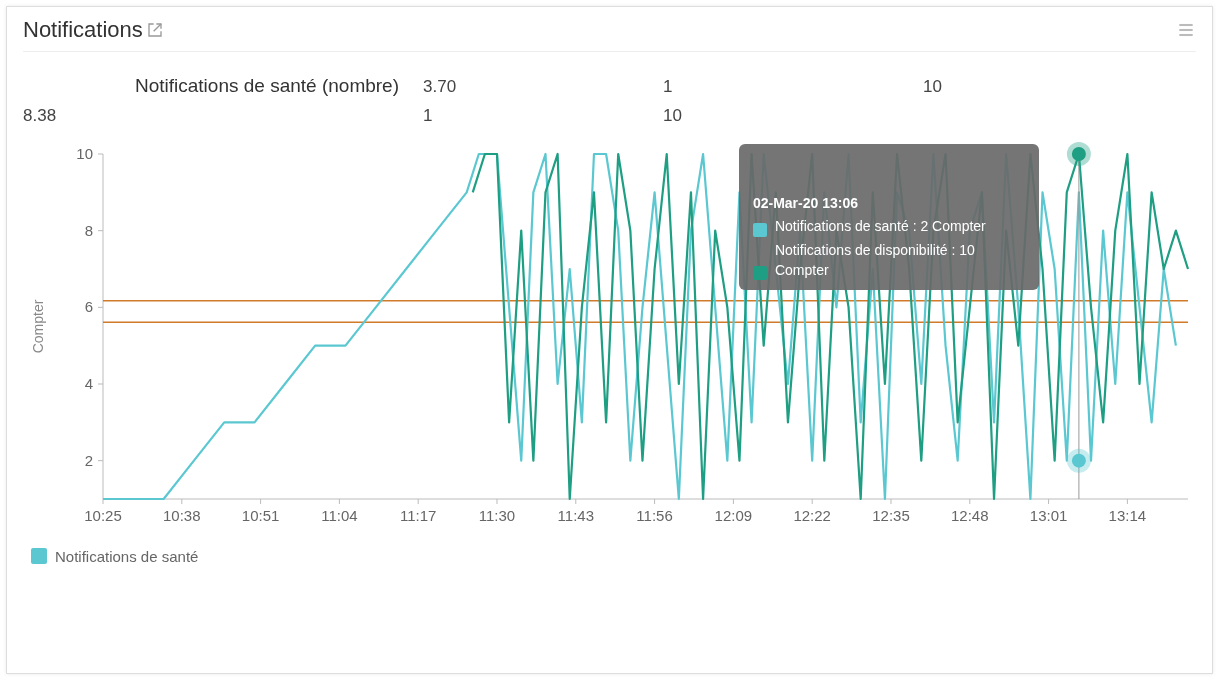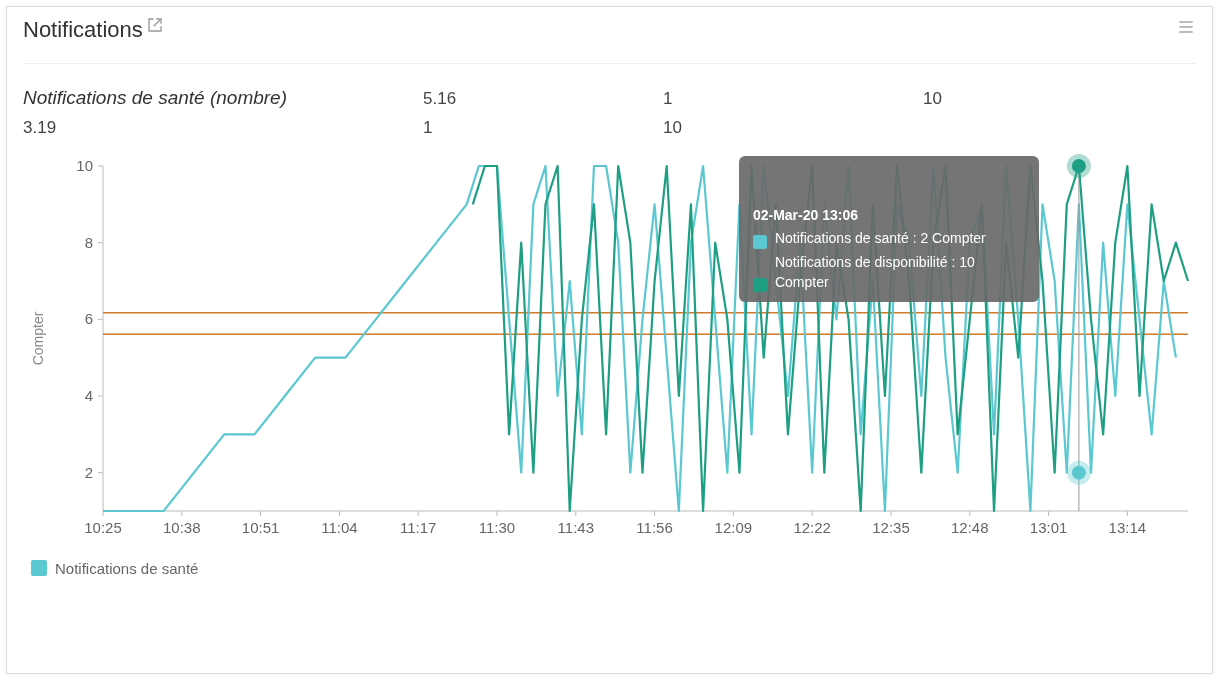--- a/index.html
+++ b/index.html
@@ -14,24 +14,24 @@
     width: 1207px;
     height: 668px;
     border: 1px solid #ddd;
     box-shadow: 0 0 4px rgba(0,0,0,0.08);
     padding: 10px 16px 8px 16px;
     position: relative;
     background: #fff;
   }
   .panel-header {
     display: flex;
-    align-items: flex-start;
+    align-items: center;
     gap: 4px;
     border-bottom: 1px solid #eee;
-    padding-bottom: 20px;
+    padding-bottom: 8px;
   }
   .panel-title {
     font-size: 22px;
     color: #333;
     font-weight: 400;
   }
   .popout-icon {
     color: #999;
     width: 16px; height: 16px;
     cursor: pointer;
@@ -47,26 +47,25 @@
     width: 100%;
   }
   .stats-header-row, .stats-row {
     display: grid;
     grid-template-columns: 400px 240px 260px 200px;
     align-items: baseline;
   }
   .stats-header-row { color: #888; font-size: 17px; padding: 6px 0; }
   .stats-row { font-size: 17px; padding: 4px 0; }
   .stats-label {
-    text-align: left;
+    text-align: right;
     padding-right: 24px;
     color: #333;
     font-size: 19px;
     line-height: 1.25;
-    font-style: italic;
   }
   .stats-val { color: #444; }
 
   .chart-wrap {
     position: relative;
     margin-top: 4px;
   }
   svg.chart { display: block; }
   .tooltip {
     position: absolute;
@@ -112,26 +111,26 @@
     <svg class="hamburger-icon" viewBox="0 0 24 24" fill="none" stroke="currentColor" stroke-width="2.5">
       <line x1="4" y1="6" x2="20" y2="6"></line>
         <line x1="4" y1="12" x2="20" y2="12"></line>
         <line x1="4" y1="18" x2="20" y2="18"></line>
     </svg>
   </div>
 
   <div class="stats-table">
     <div class="stats-row">
       <div class="stats-label">Notifications de santé (nombre)</div>
-      <div class="stats-val">5.16</div>
+      <div class="stats-val">3.70</div>
       <div class="stats-val">1</div>
       <div class="stats-val">10</div>
     </div>
     <div class="stats-row">
-      <div class="stats-val">3.19</div>
+      <div class="stats-val">8.38</div>
       <div class="stats-val">1</div>
       <div class="stats-val">10</div>
     </div>
   </div>
 
   <div class="chart-wrap">
     <svg class="chart" id="chart-svg" width="1175" height="400">
         <line x1="80" y1="20" x2="80" y2="365" stroke="#bbb" stroke-width="1"></line>
         <line x1="80" y1="365" x2="1165" y2="365" stroke="#bbb" stroke-width="1"></line>
         <line x1="75" y1="326.66666666666663" x2="80" y2="326.66666666666663" stroke="#bbb"></line>

